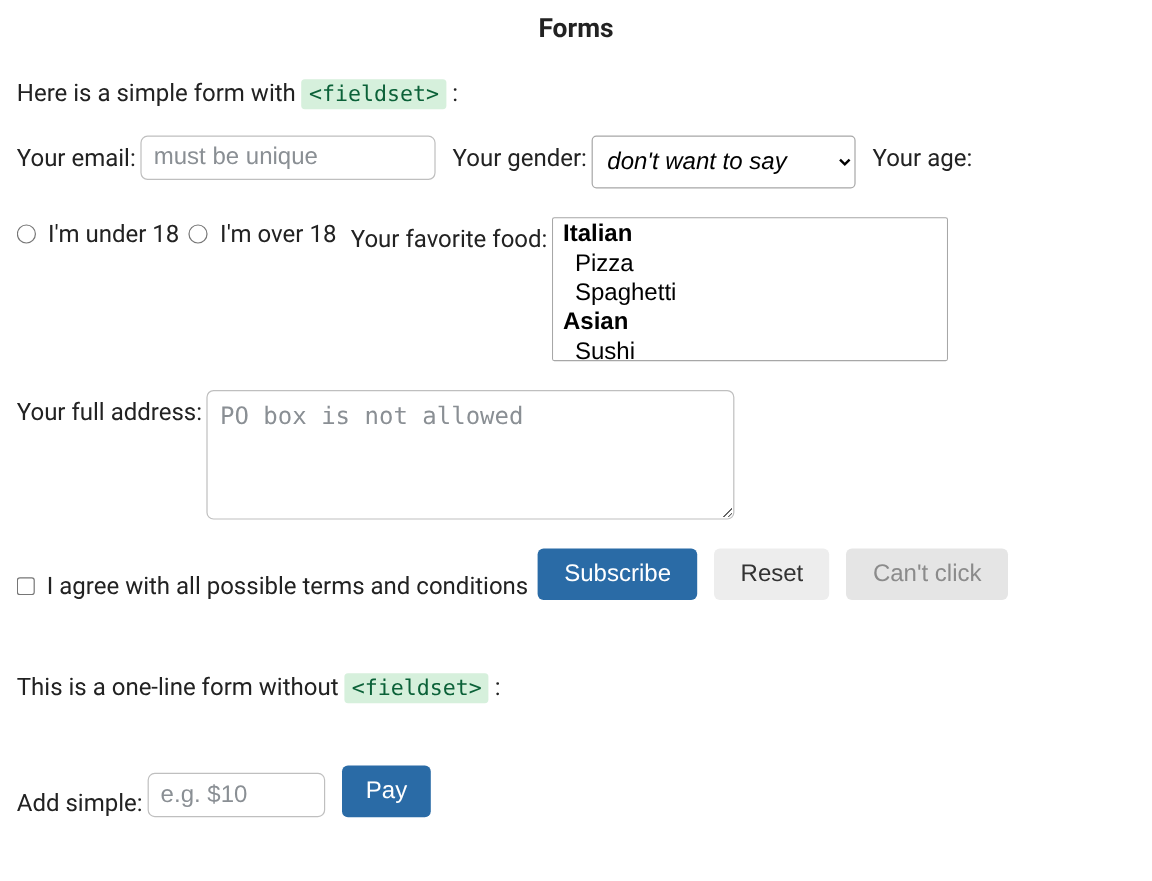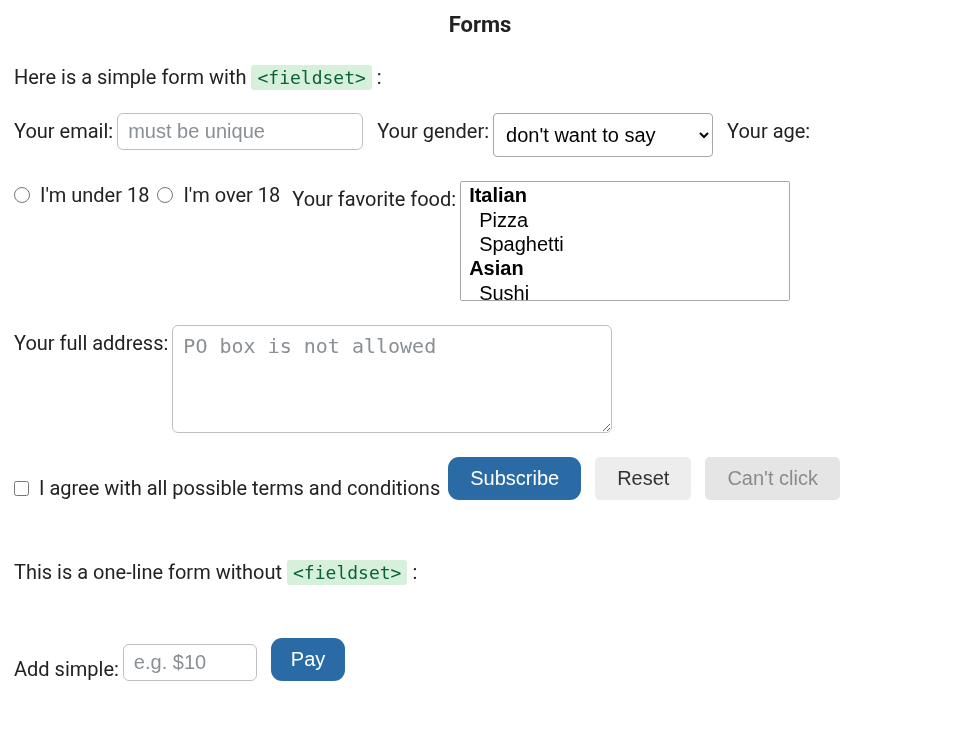--- a/index.html
+++ b/index.html
@@ -51,20 +51,21 @@
   input::placeholder, textarea::placeholder { color: #8a8f94; }
   .email-input { width: 246px; }
   .gender-select {
     font-size: 20px;
     padding: 6px 8px;
     border: 1px solid #a7a7a7;
     border-radius: 4px;
     background: #fff;
     height: 44px;
     width: 220px;
+    font-style: italic;
   }
   .gap-r { margin-right: 14px; }
   .radio-wrap {
     display: inline-flex;
     align-items: center;
     font-size: 20px;
     margin-right: 8px;
     padding-top: 2px;
   }
   .radio-wrap input[type="radio"] {
@@ -106,33 +107,32 @@
   button {
     font-size: 20px;
     padding: 10px 22px;
     border: none;
     border-radius: 5px;
     cursor: pointer;
   }
   button.primary {
     background: #2a6ba6;
     color: #fff;
-    border-radius: 11px;
   }
   button.secondary {
     background: #ededed;
     color: #333;
   }
   button.disabled {
     background: #e5e5e5;
     color: #8b8b8b;
     cursor: default;
   }
   .btn-row { display: inline-flex; gap: 14px; align-items: center; }
-  .funds-input { width: 134px; margin-top: 36px; }
+  .funds-input { width: 148px; margin-top: 36px; }
   .pay-btn { padding: 10px 20px; }
   .spacer-lg { height: 36px; }
   .align-base { align-items: flex-end; }
 </style>
 </head>
 <body>
 
 <h2 class="forms-title">Forms</h2>
 
 <p class="intro">

